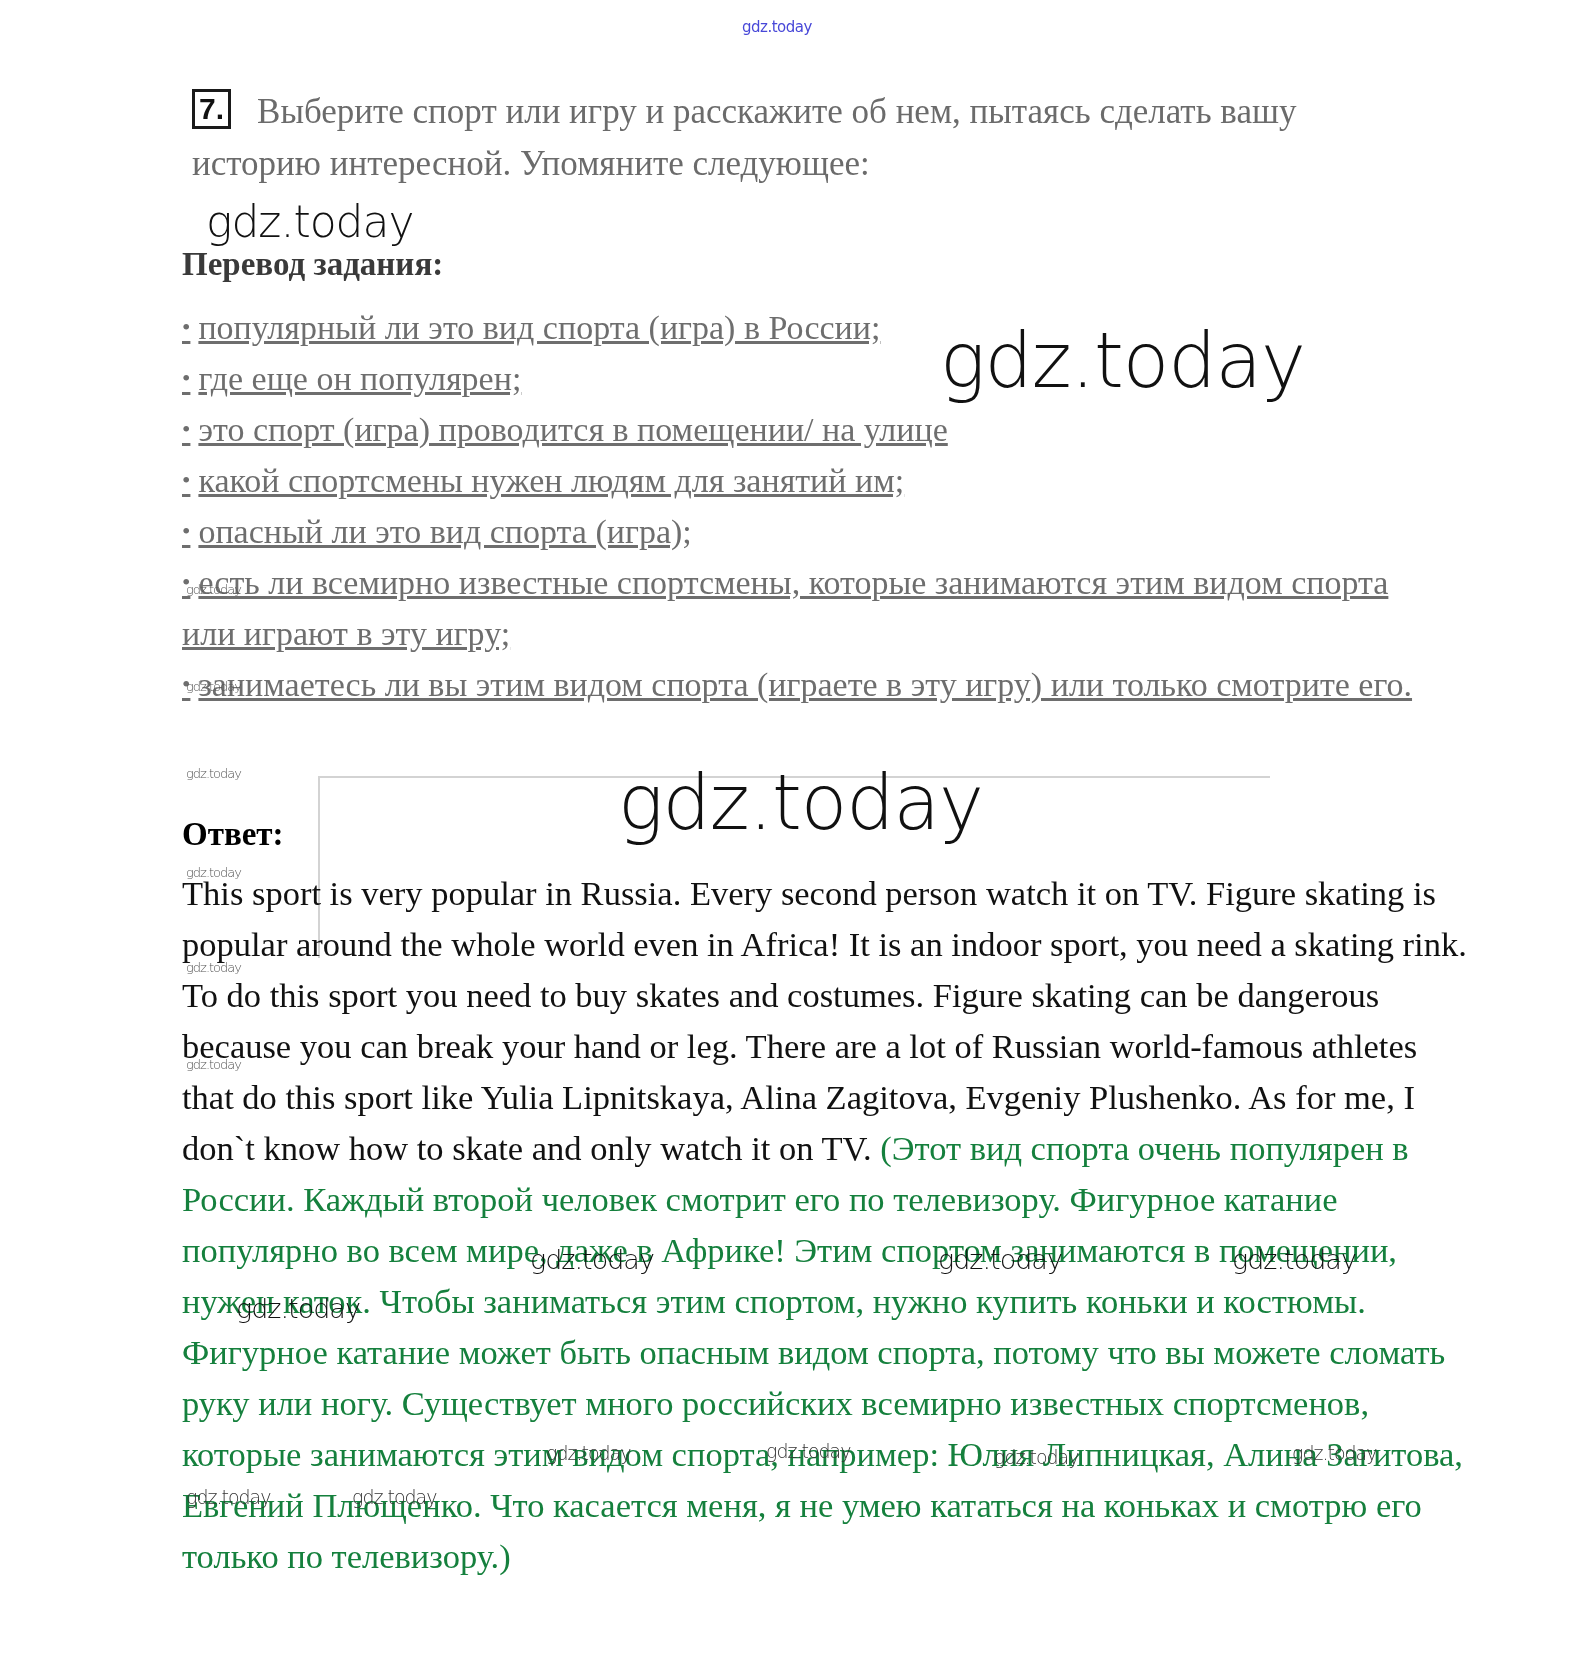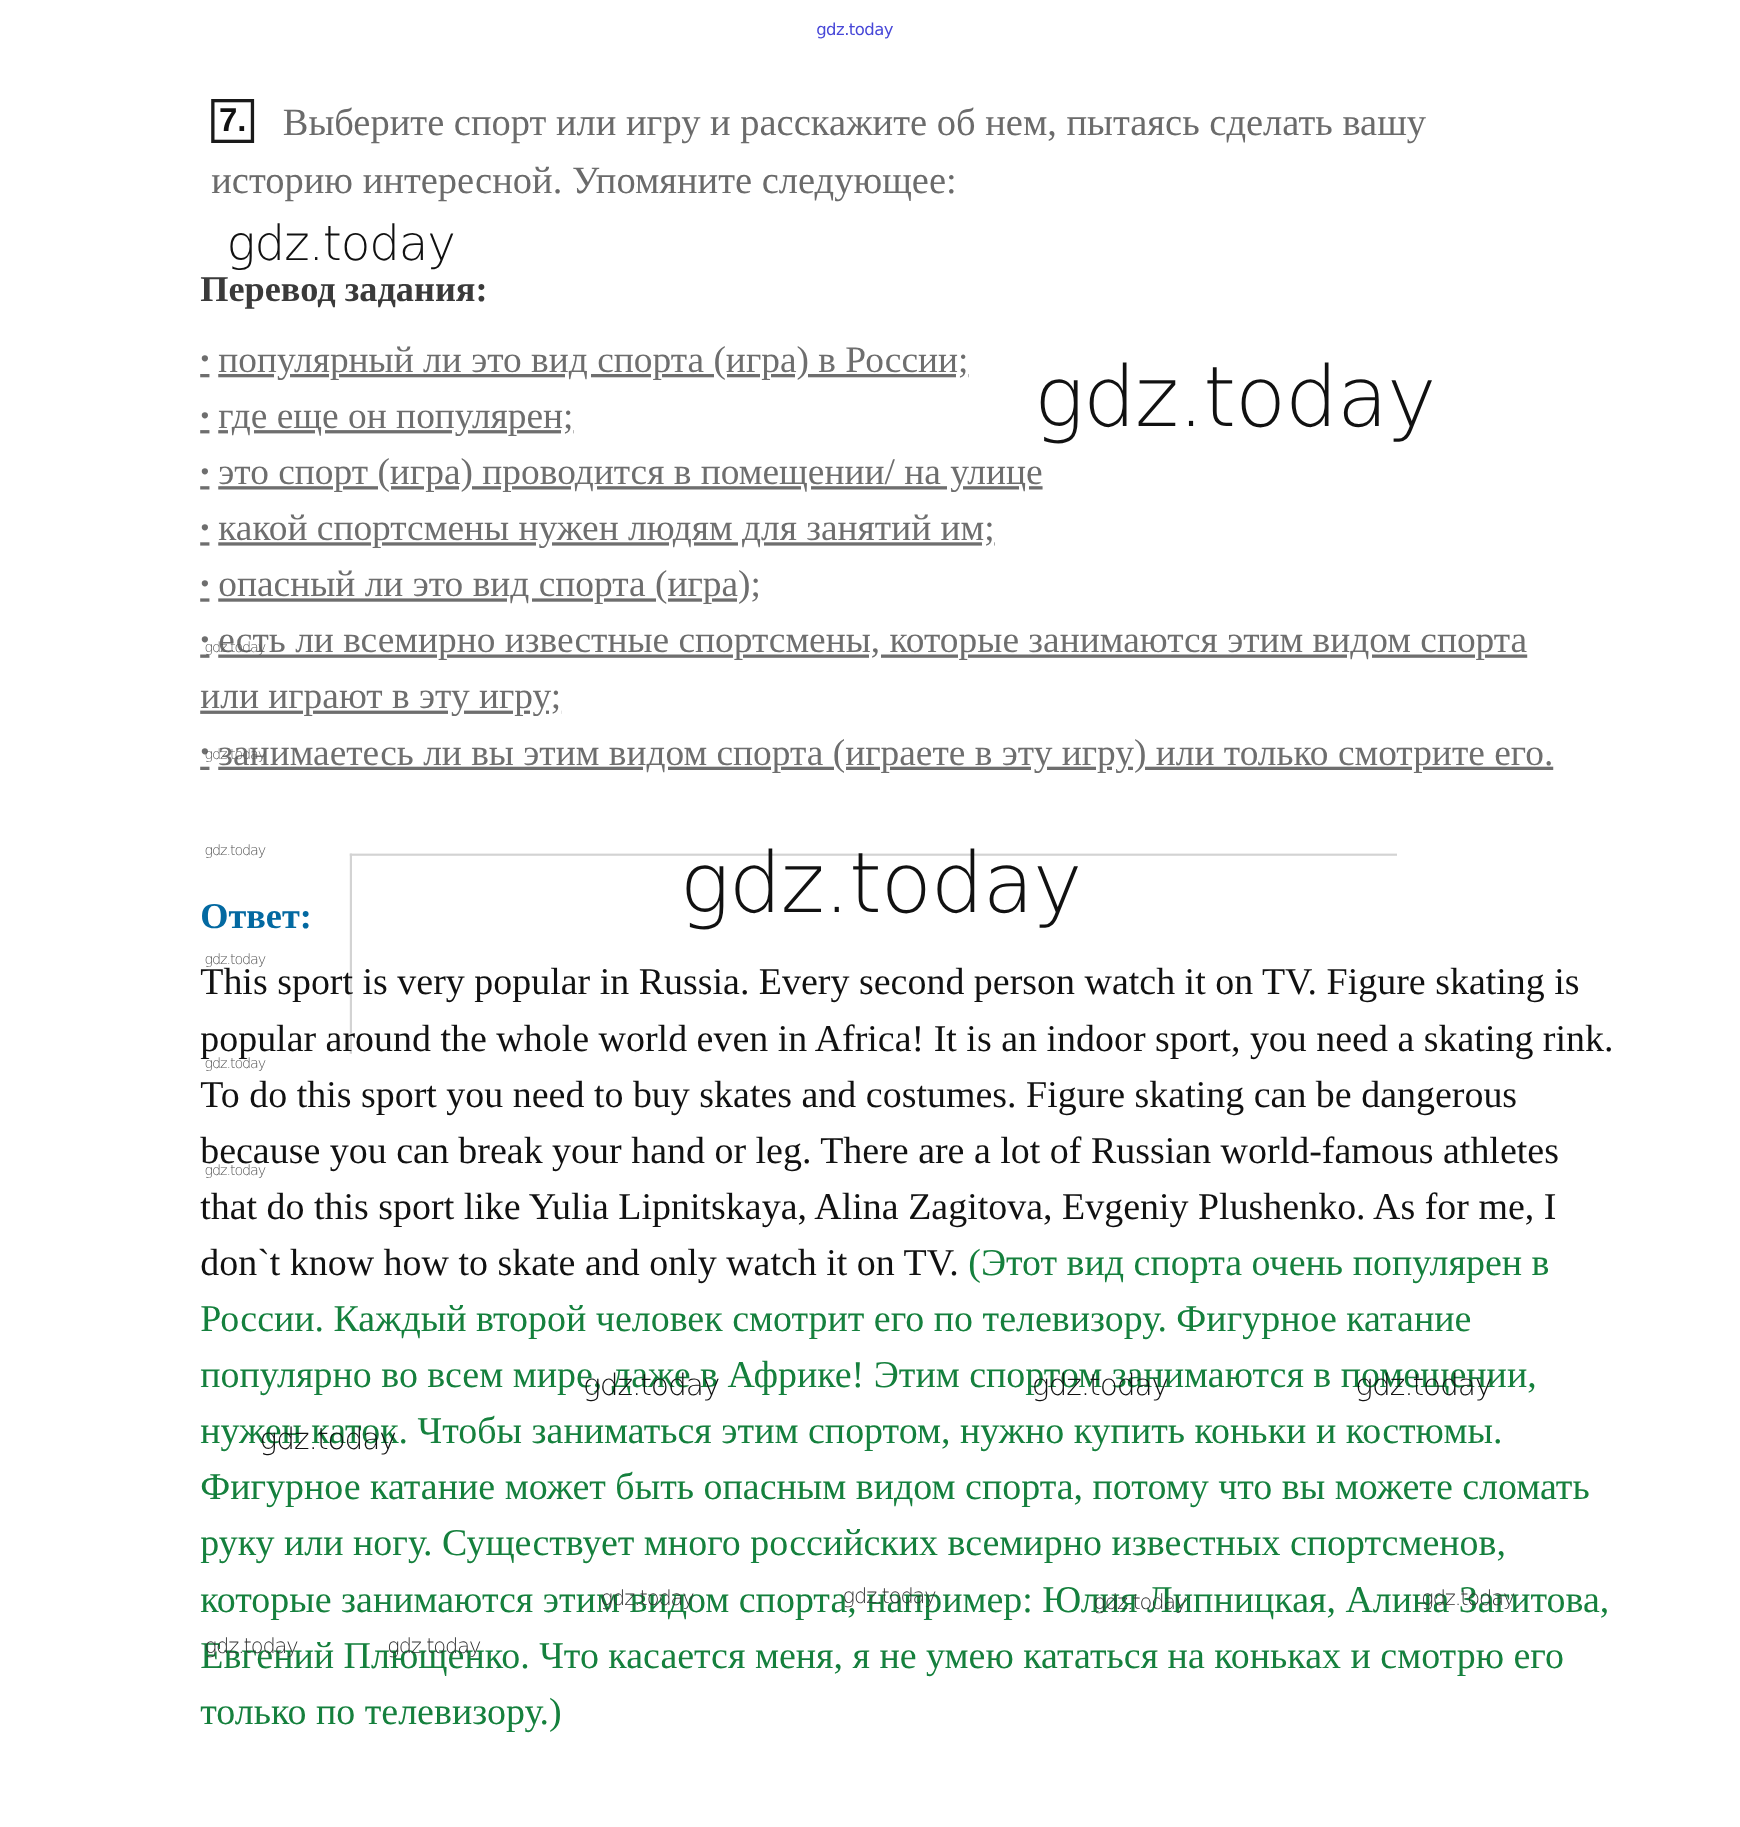--- a/index.html
+++ b/index.html
@@ -9,21 +9,21 @@
     .wm-top { position: absolute; left: 742px; top: 2px; font-family: "DejaVu Sans", sans-serif;
               font-size: 15px; color: #4848d8; letter-spacing: -0.5px; }
     .task { position: absolute; left: 182px; top: 70px; width: 1240px;
             font-size: 35px; line-height: 52px; color: #6b6b6b; margin-left: 10px; }
     .task-num { display: inline-block; border: 3px solid #1a1a1a; color: #111;
                 font-weight: bold; font-family: "Liberation Sans", sans-serif;
                 font-size: 30px; line-height: 34px; padding: 0 4px; margin-right: 26px;
                 vertical-align: 4px; }
     .heading { position: absolute; left: 182px; font-size: 33px; font-weight: bold; color: #2a2a2a; }
     .h-translation { top: 230px; color: #3a3a3a; }
-    .h-answer { top: 800px; color: #0369a1; }
+    .h-answer { top: 800px; color: #000000; }
     .bullets { position: absolute; left: 182px; top: 286px; width: 1260px; margin: 0; padding: 0;
                list-style: none; font-size: 34px; line-height: 51px; color: #6e6e6e; }
     .bullets li { margin: 0; padding: 0; text-decoration: underline; }
     .bullets li::before { content: "\2022"; font-size: 24px; margin-right: 8px; vertical-align: 4px; }
     .answer { position: absolute; left: 182px; top: 852px; width: 1290px;
               font-size: 34.5px; line-height: 51px; color: #111; }
     .answer .ru { color: #15803d; }
     .wm { position: absolute; font-family: "DejaVu Sans", sans-serif; color: #111; font-weight: 300;
           letter-spacing: -1px; white-space: nowrap; }
     .wm-xl { font-size: 76px; }

